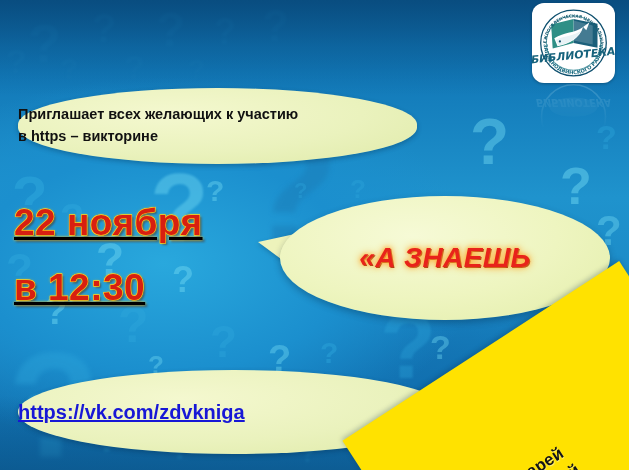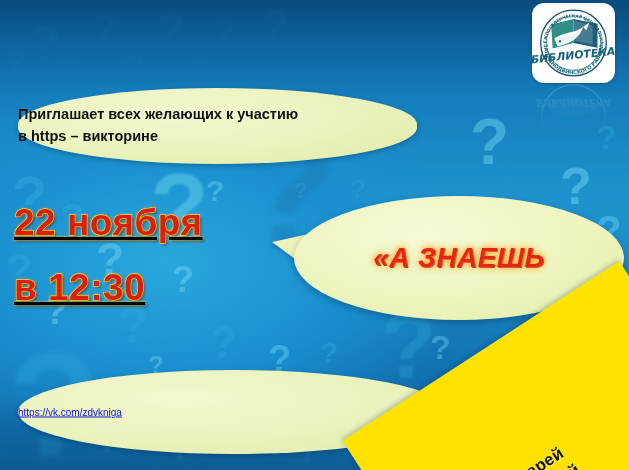--- a/index.html
+++ b/index.html
@@ -87,25 +87,25 @@
   .pill-text{
     position:absolute;left:0;right:0;top:50%;
     transform:translateY(-50%);
     text-align:left;
     color:#111111;
     font-size:14.5px;font-weight:bold;line-height:1.5;
   }
   .pill-text .ln{display:block;}
   .url{
     display:block;color:#1717d6;text-decoration:underline;
-    font-size:10px;font-weight:normal;
-  }
-
-  
-  .bubble-wrap{position:absolute;left:272px;top:196px;width:352px;height:132px;}
+    font-size:20px;font-weight:bold;
+  }
+
+  
+  .bubble-wrap{position:absolute;left:258px;top:196px;width:352px;height:132px;}
   .bubble-tail{
     position:absolute;left:0;top:36px;width:0;height:0;
     border-style:solid;
     border-width:10px 46px 34px 0;
     border-color:transparent #edf3bb transparent transparent;
     filter:drop-shadow(0 2px 2px rgba(0,30,60,.25));
   }
   .bubble{
     position:absolute;left:22px;top:0;width:330px;height:124px;
     border-radius:50%/50%;

